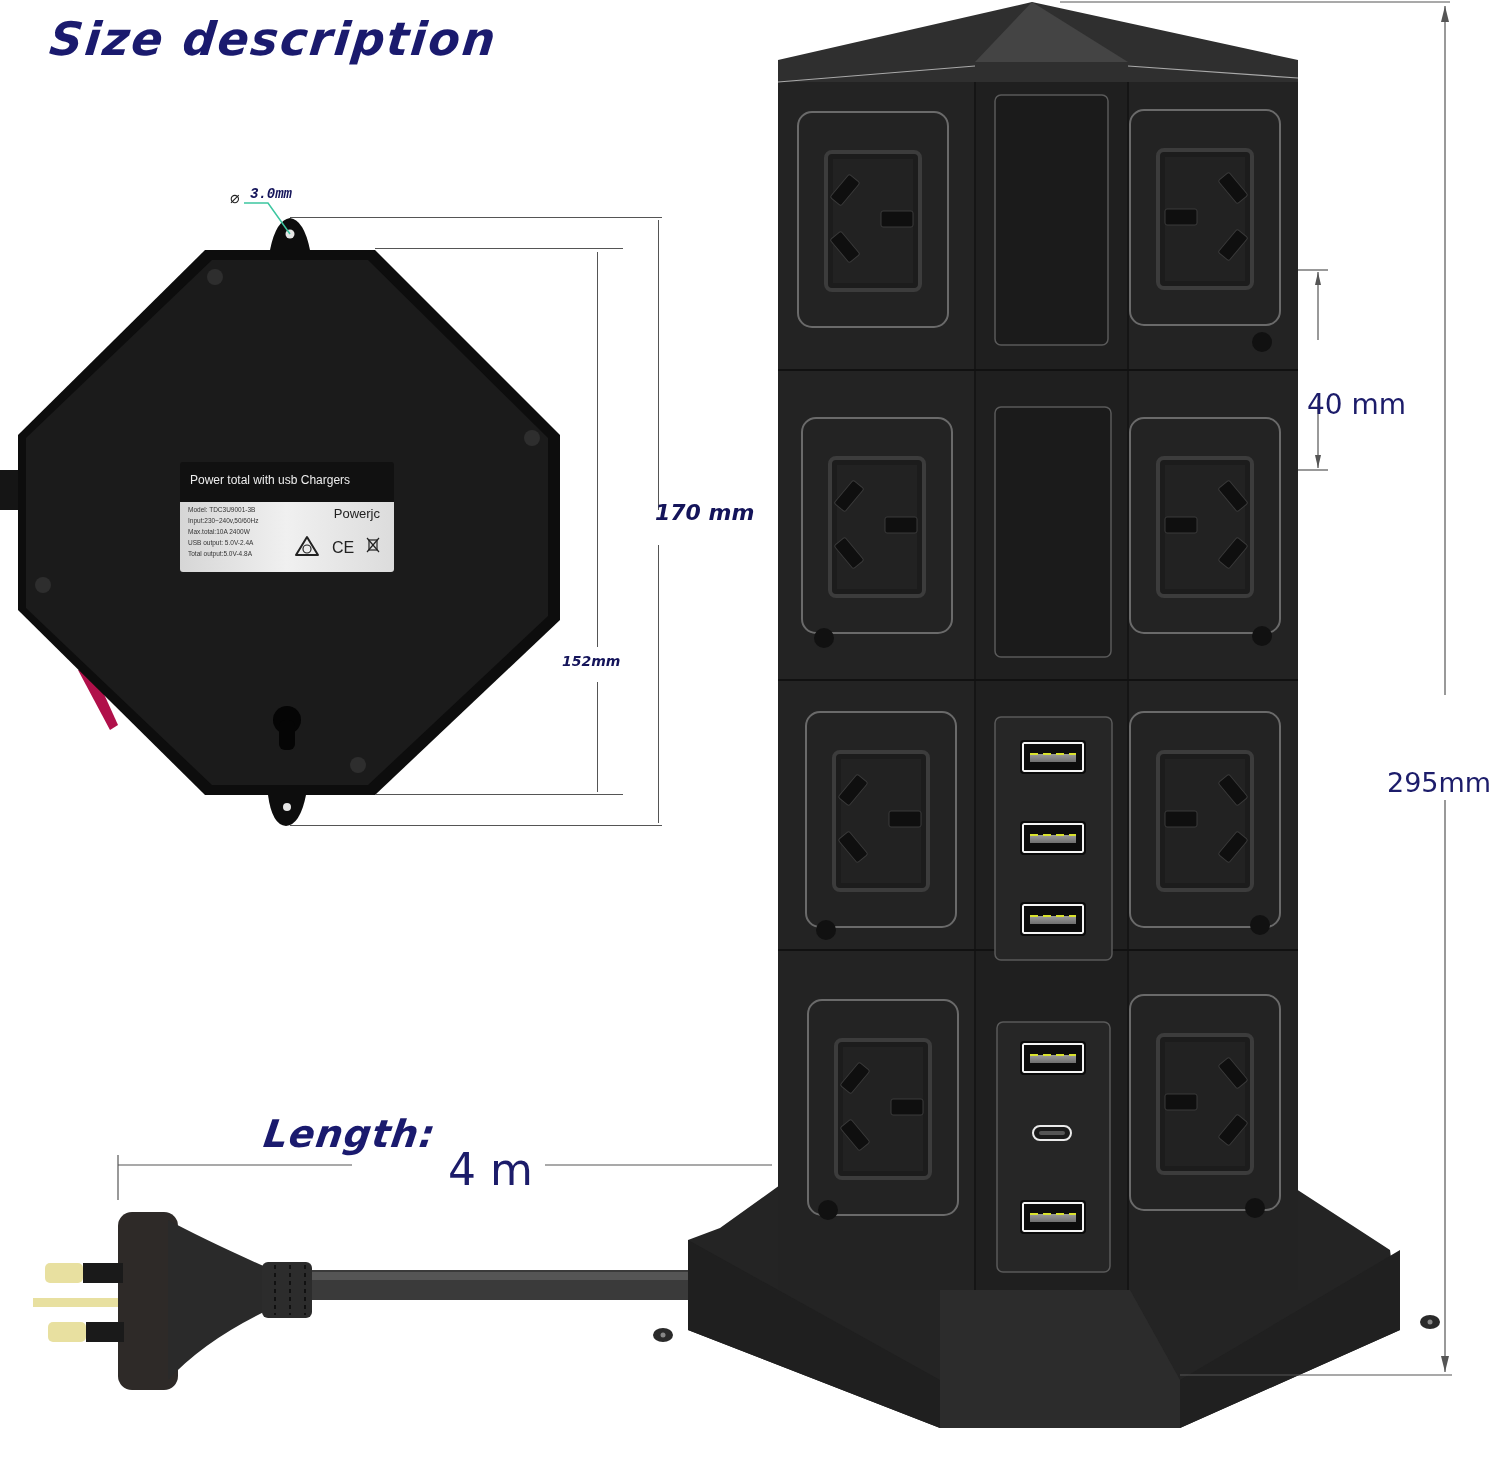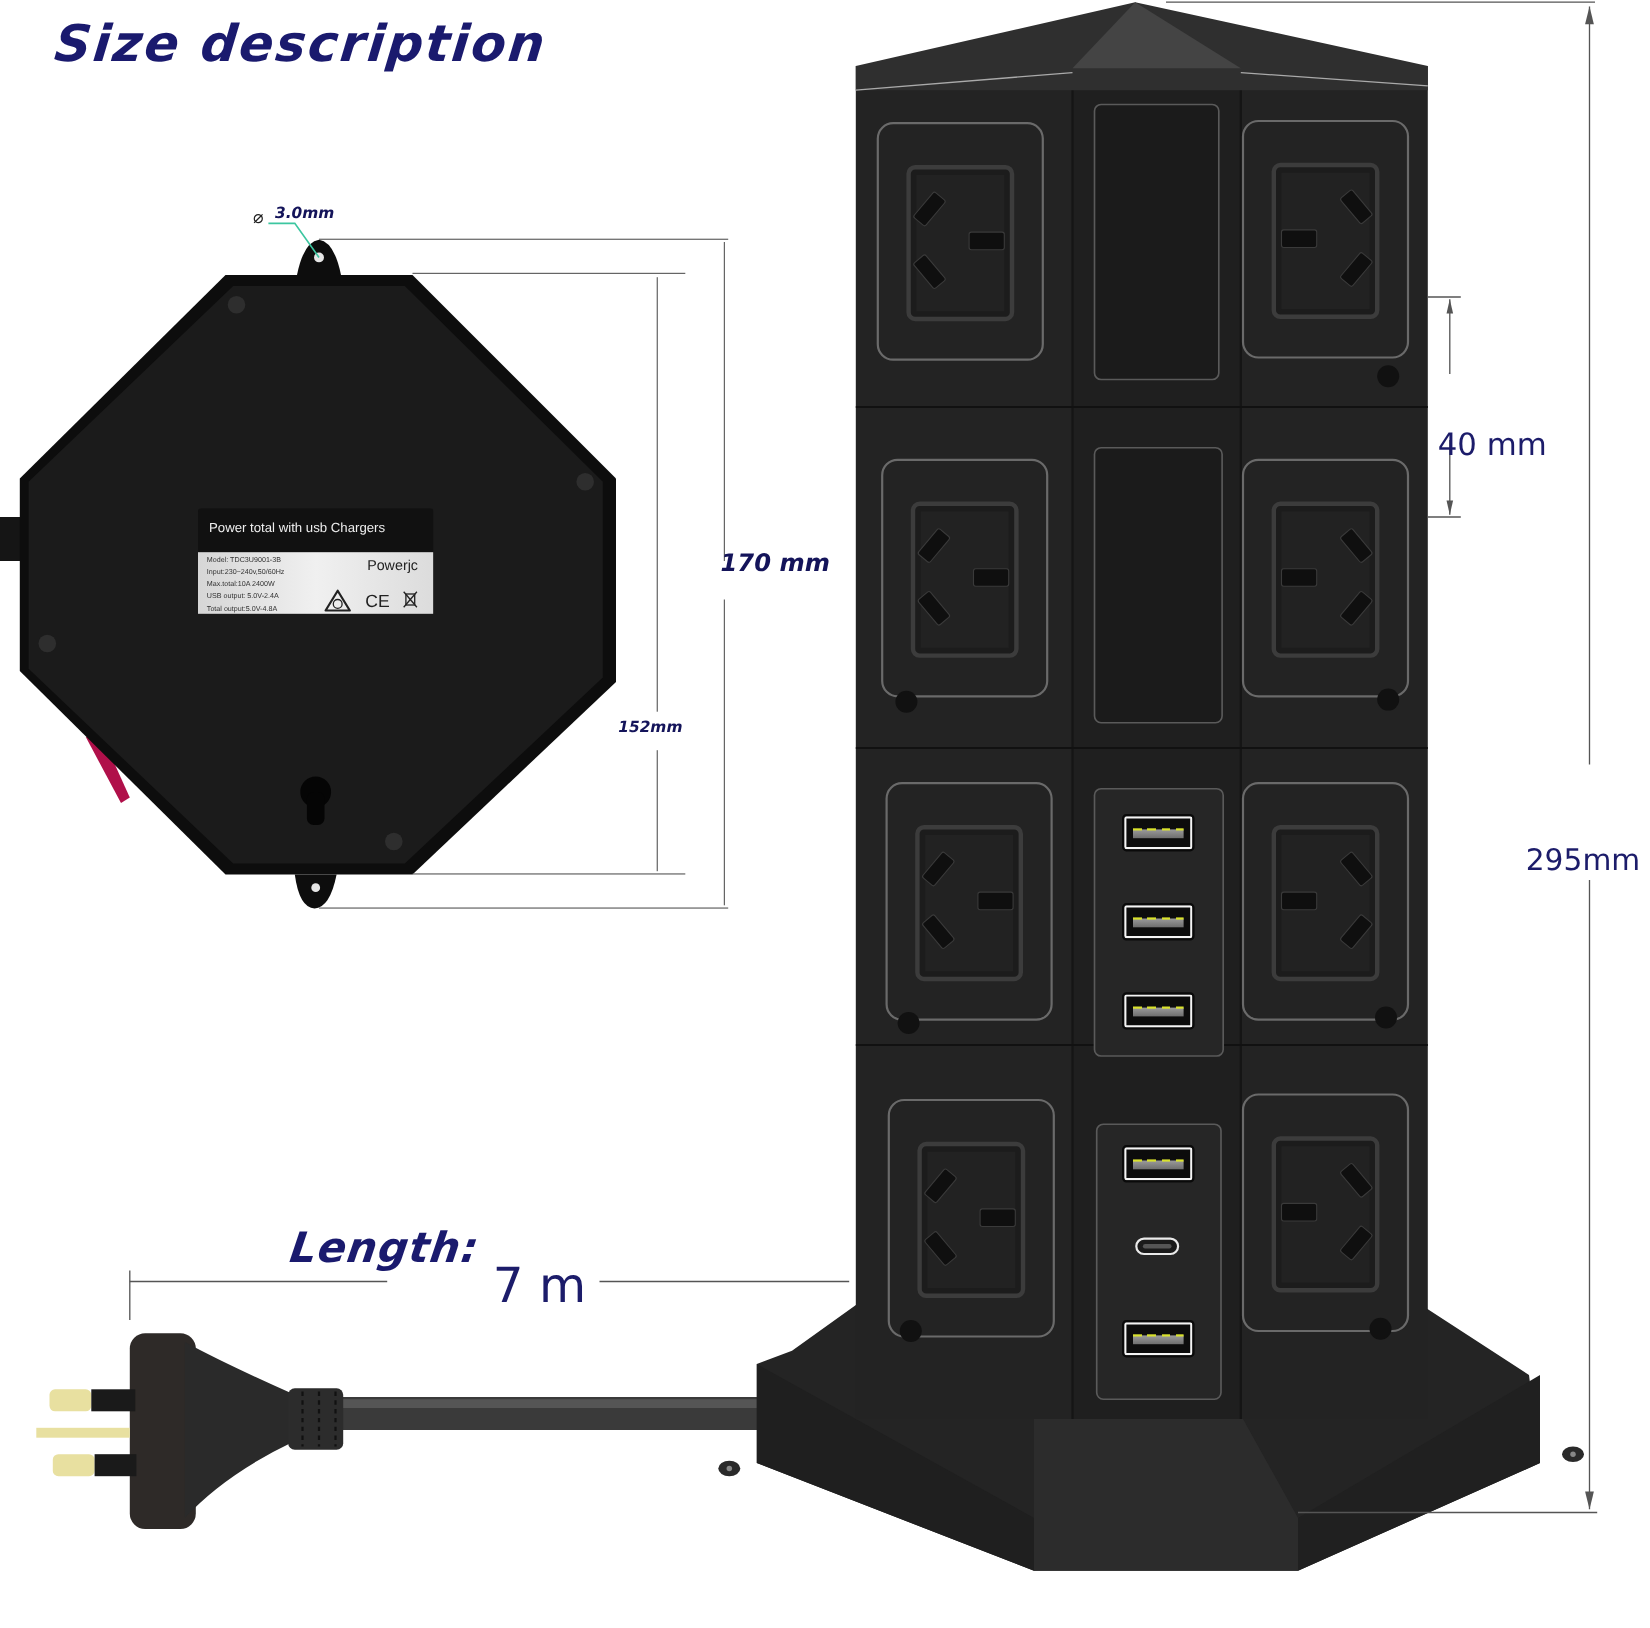--- a/index.html
+++ b/index.html
@@ -10,21 +10,21 @@
     left: 50px; top: 12px; font-family: "DejaVu Sans", sans-serif; font-weight: bold;
     font-style: italic; font-size: 46px; color: #1a1a6e; letter-spacing: 2px; transform: skewX(-6deg);
   }
   .dim-italic {
     font-family: "DejaVu Sans", sans-serif; font-weight: bold; font-style: italic; color: #14145a;
   }
   .dim-plain { font-family: "DejaVu Sans", sans-serif; color: #1c1c6a; margin-top: 36px; }
   .line { background: #555; position: absolute; }
   .label-card { position: absolute; left: 180px; top: 462px; width: 214px; height: 110px; border-radius: 3px; overflow: hidden; }
   .label-head { background: #111; color: #eee; font-size: 12px; padding: 11px 0 0 10px; height: 40px; font-family: "Liberation Sans", sans-serif; }
-  .label-body { background: linear-gradient(90deg,#d6d6d6,#f0f0f0 50%,#dcdcdc); height: 56px; position: relative; }
+  .label-body { background: linear-gradient(90deg,#d6d6d6,#f0f0f0 50%,#dcdcdc); height: 70px; position: relative; }
   .spec-line { font-size: 6.5px; color: #333; position: absolute; left: 8px; font-family: "Liberation Sans", sans-serif; }
   .brand { position: absolute; right: 14px; top: 4px; font-size: 13px; color: #222; font-family: "Liberation Sans", sans-serif; }
   .cert { position: absolute; font-size: 16px; color: #222; font-family: "Liberation Sans", sans-serif; }
   .usb-a { position: absolute; width: 62px; height: 30px; background: #0c0c0c; border: 2px solid #f4f4f4; outline: 2px solid #0a0a0a; border-radius: 2px; }
   .usb-a .tongue { position: absolute; left: 6px; right: 6px; top: 10px; height: 8px; background: linear-gradient(#9b9b9b,#6e6e6e); }
   .usb-a .pins { position: absolute; left: 6px; right: 6px; top: 9px; height: 2px; background: repeating-linear-gradient(90deg,#d9e22c 0 8px, transparent 8px 13px); }
   .usb-c { position: absolute; width: 40px; height: 16px; border: 2px solid #eaeaea; border-radius: 8px; background: #1a1a1a; }
   .usb-c::after { content:""; position:absolute; left:5px; right:5px; top:4px; height:4px; background:#555; border-radius:2px; }
 </style>
 </head>
@@ -53,21 +53,21 @@
   <circle cx="43" cy="405" r="8" fill="#2e2e2e"></circle>
   <circle cx="358" cy="585" r="8" fill="#2e2e2e"></circle>
 
   <circle cx="287" cy="540" r="14" fill="#050505"></circle>
   <rect x="279" y="540" width="16" height="30" rx="6" fill="#050505"></rect>
 
   <polyline points="244,23 268,23 290,54" fill="none" stroke="#3cc6a0" stroke-width="1.5"></polyline>
 </svg>
 
 <div class="abs" style="left:230px;top:188px;font-size:16px;color:#222;">⌀</div>
-<div class="abs dim-italic" style="left:250px;top:186px;font-size:14px;">3.0mm</div>
+<div class="abs dim-italic" style="left:250px;top:186px;font-size:14px;font-family:Liberation Mono, monospace;">3.0mm</div>
 
 <div class="label-card">
   <div class="label-head">Power total with usb Chargers</div>
   <div class="label-body">
     <div class="spec-line" style="top:4px">Model: TDC3U9001-3B</div>
     <div class="spec-line" style="top:15px">Input:230~240v,50/60Hz</div>
     <div class="spec-line" style="top:26px">Max.total:10A 2400W</div>
     <div class="spec-line" style="top:37px">USB output: 5.0V-2.4A</div>
     <div class="spec-line" style="top:48px">Total output:5.0V-4.8A</div>
     <div class="brand">Powerjc</div>
@@ -218,13 +218,13 @@
 <div class="usb-c" style="left:1032px;top:1125px"></div>
 <div class="usb-a" style="left:1022px;top:1202px">
     <div class="tongue"></div>
     <div class="pins"></div>
   </div>
 
 <div class="abs dim-plain" style="left:1307px;top:352px;font-size:28px;">40 mm</div>
 <div class="abs dim-plain" style="left:1387px;top:731px;font-size:27px;text-align:center;">295mm</div>
 
 <div class="abs dim-italic" style="left:264px;top:1112px;font-size:38px;letter-spacing:1px;transform:skewX(-8deg);color:#1a1a6e;">Length:</div>
-<div class="abs dim-plain" style="left:448px;top:1108px;font-size:44px;">7 m</div>
+<div class="abs dim-plain" style="left:448px;top:1108px;font-size:44px;">4 m</div>
 
 </body></html>

